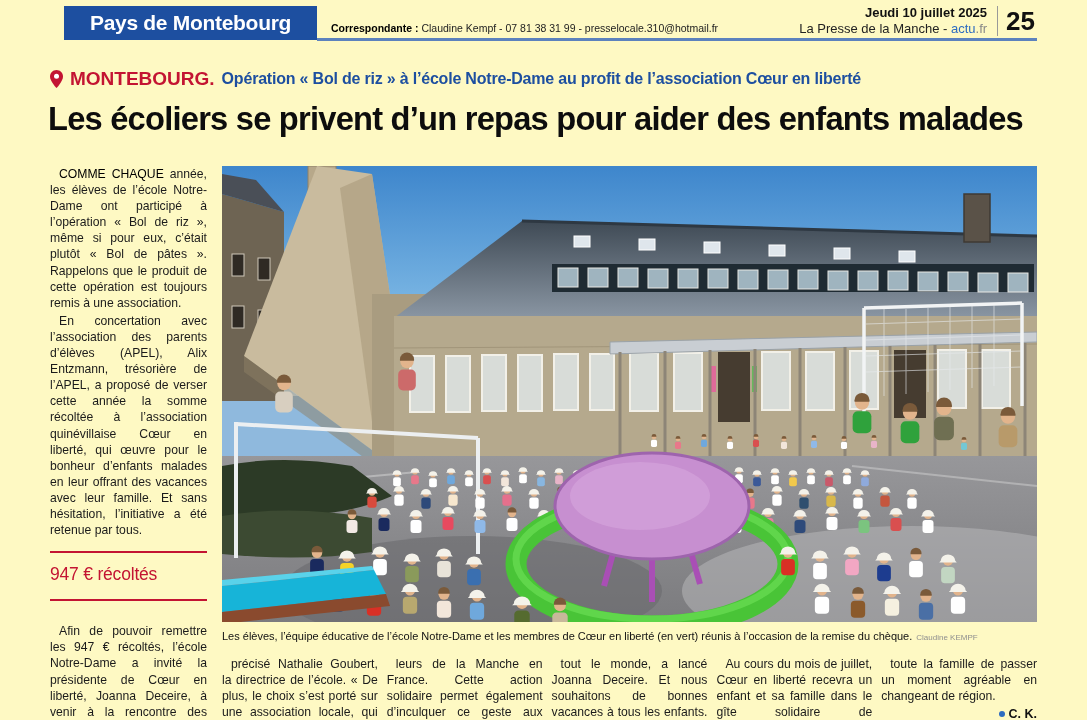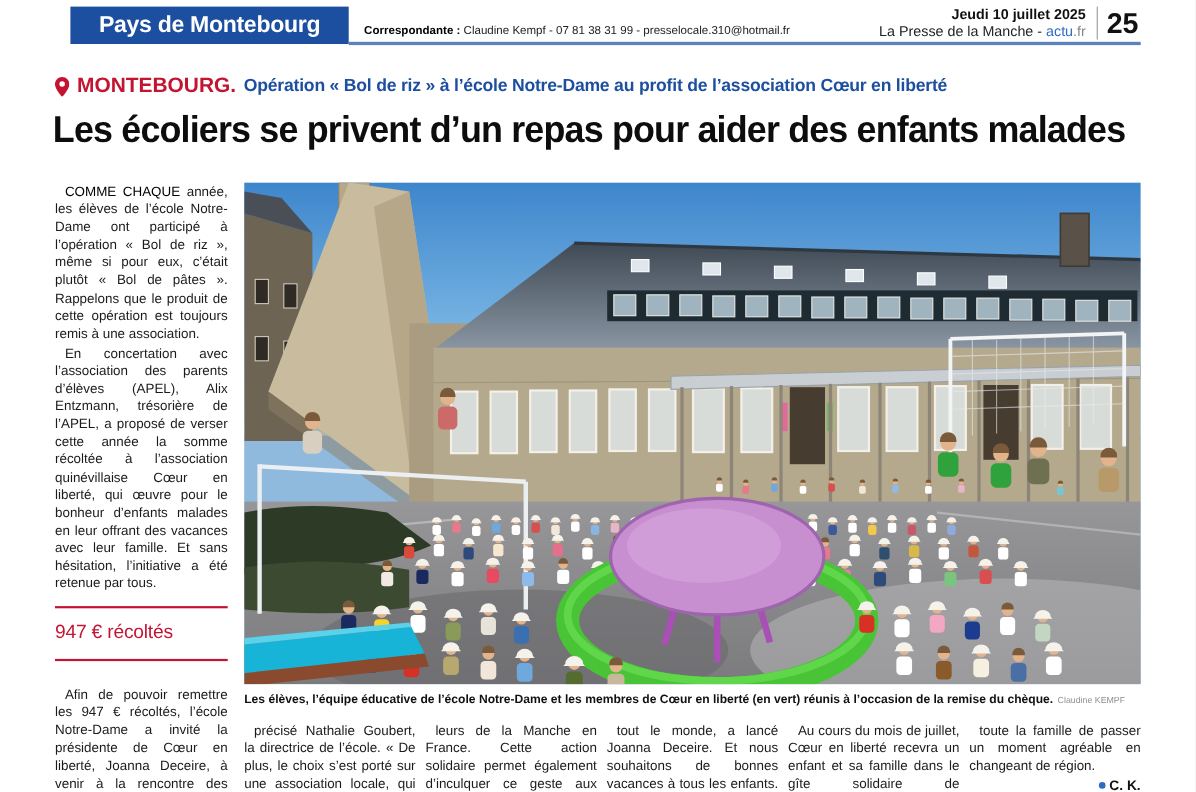--- a/index.html
+++ b/index.html
@@ -1,16 +1,16 @@
 <!DOCTYPE html>
 <html lang="fr"><head>
 <meta charset="utf-8">
 <style>
   html,body{margin:0;padding:0;background:#e9e9e9;}
-  .page{position:relative;width:1087px;height:720px;background:#ffffff;overflow:hidden;
+  .page{position:relative;width:1087px;height:720px;background:#fef9c3;overflow:hidden;
         font-family:"Liberation Sans","DejaVu Sans",sans-serif;color:#1a1a1a;}
   
   .banner{position:absolute;left:64px;top:6px;width:253px;height:34px;background:#1d4fa0;
           display:flex;align-items:center;justify-content:center;}
   .banner span{color:#fff;font-size:21px;font-weight:bold;letter-spacing:-0.3px;}
   .corr{position:absolute;left:331px;top:22px;font-size:10.5px;color:#222;}
   .corr b{color:#000;}
   .head-right{position:absolute;right:52px;top:5px;display:flex;align-items:center;}
   .head-lines{text-align:right;line-height:1.25;}
   .head-date{font-size:13px;font-weight:bold;color:#111;}
@@ -32,21 +32,21 @@
           text-align:justify;color:#1b1b1b;}
   .artcol p{margin:0 0 2px 0;text-indent:9px;}
   .artcol .lead{font-weight:normal;color:#000;}
   .redrule{border:none;height:2px;background:#c31432;margin:13px 0 10px 0;}
   .subhead{font-size:17.5px;color:#c31432;font-weight:400;margin:0 0 2px 0;letter-spacing:-0.2px;}
   .gap-after-sub{height:12px;}
   
   .photo{position:absolute;left:222px;top:166px;width:815px;height:456px;overflow:hidden;background:#8fb9dd;}
   
   .caption{position:absolute;left:222px;top:630px;width:815px;font-size:11px;line-height:1.25;color:#111;}
-  .caption b{font-weight:bold;}
+  .caption b{font-weight:normal;}
   .caption .credit{font-size:8px;color:#8f8f8f;margin-left:4px;}
   
   .cols{position:absolute;left:222px;top:656px;width:815px;display:flex;gap:9px;}
   .col{flex:1;font-size:12.2px;line-height:1.32;text-align:justify;color:#1b1b1b;text-indent:9px;}
   .sig{text-align:right;text-indent:0;margin-top:2px;font-weight:bold;font-size:12.5px;color:#111;}
   .sig .dot{display:inline-block;width:6px;height:6px;border-radius:50%;background:#2d6cc0;
             margin-right:4px;vertical-align:1px;}
 </style>
 </head>
 <body>

